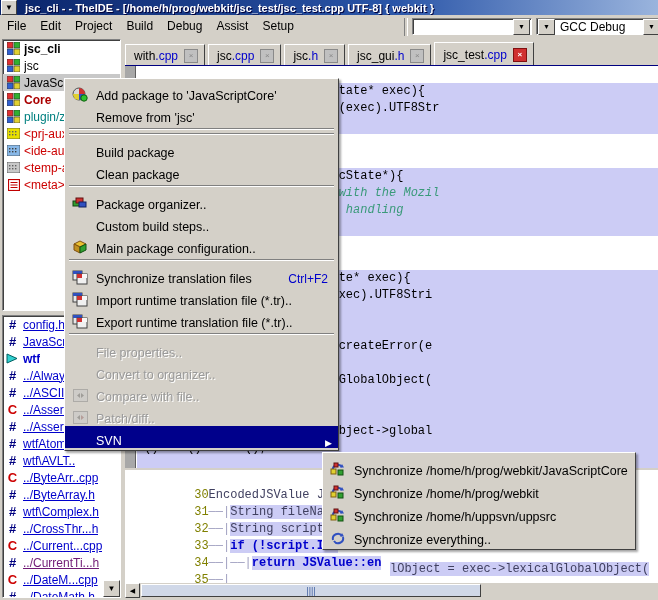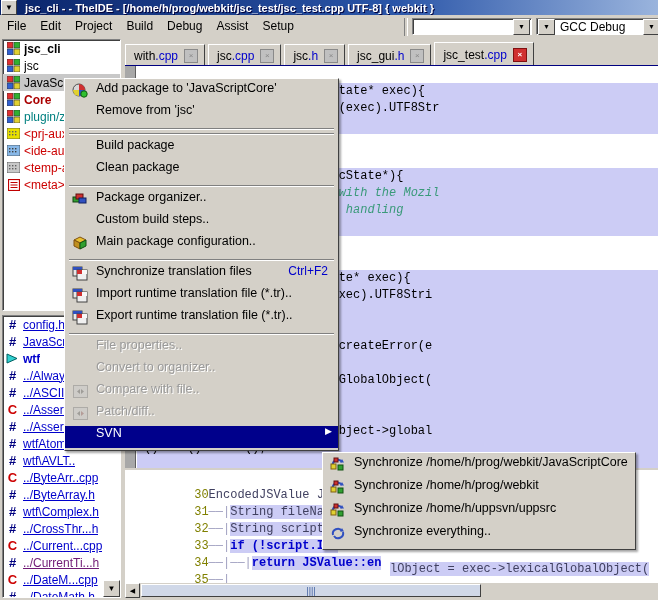--- a/index.html
+++ b/index.html
@@ -170,21 +170,21 @@
 
   
   .ctxmenu {
     position: absolute; left: 64px; top: 78px; width: 275px;
     background: #d4d0c8;
     border: 1px solid #ffffff; border-right-color: #404040; border-bottom-color: #404040;
     box-shadow: 2px 2px 2px rgba(0,0,0,0.35);
     padding: 2px 0; box-sizing: border-box; z-index: 50;
   }
   .mitem {
-    height: 22px; display: flex; align-items: flex-start;
+    height: 22px; display: flex; align-items: flex-end;
     padding-left: 4px; font-size: 12.5px; color: #000; white-space: nowrap;
   }
   .mitem .mico { width: 22px; height: 18px; flex: 0 0 auto;
                  display:flex; align-items:center; justify-content:center; margin-right: 5px; }
   .mitem.disabled .mlabel { color: #9a9a9a; text-shadow: 1px 1px 0 #ffffff; }
   .mitem.hl { background: #00008b; }
   .mitem.hl .mlabel { color: #ffffff; }
   .mitem .accel { margin-left: auto; padding-right: 10px; color: #0000cc; font-size: 12px; }
   .mitem .submark { margin-left: auto; padding-right: 6px; font-size: 9px; color: #000; }
   .mitem.hl .submark { color: #ffffff; }

